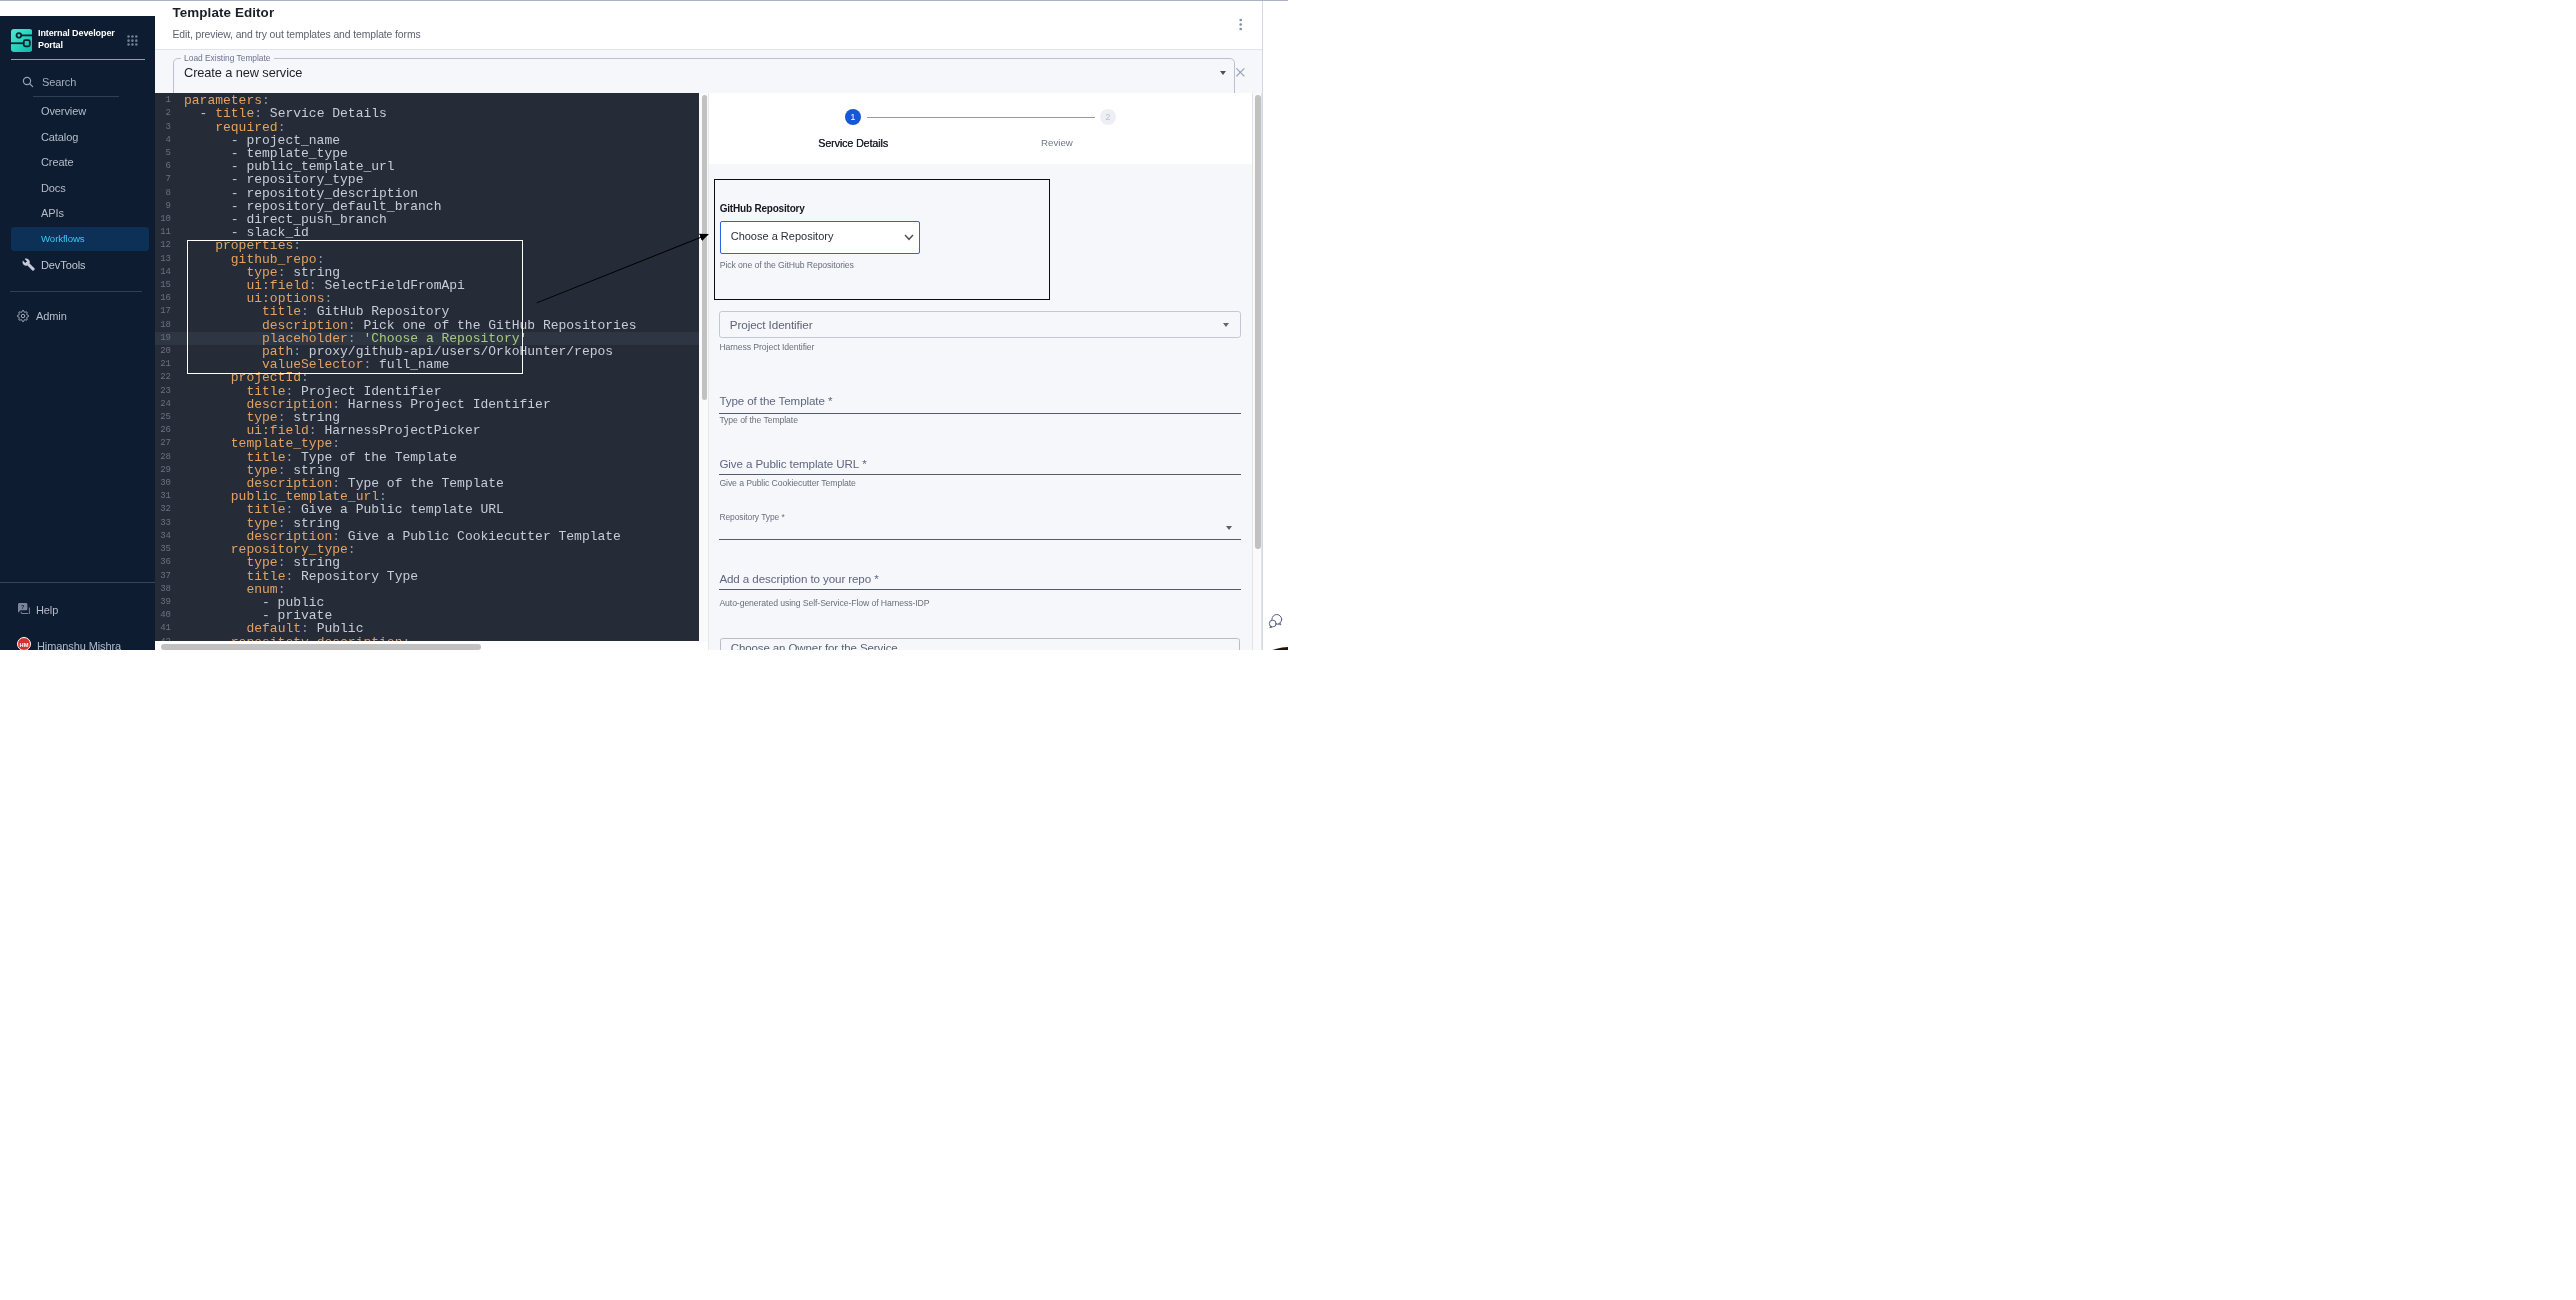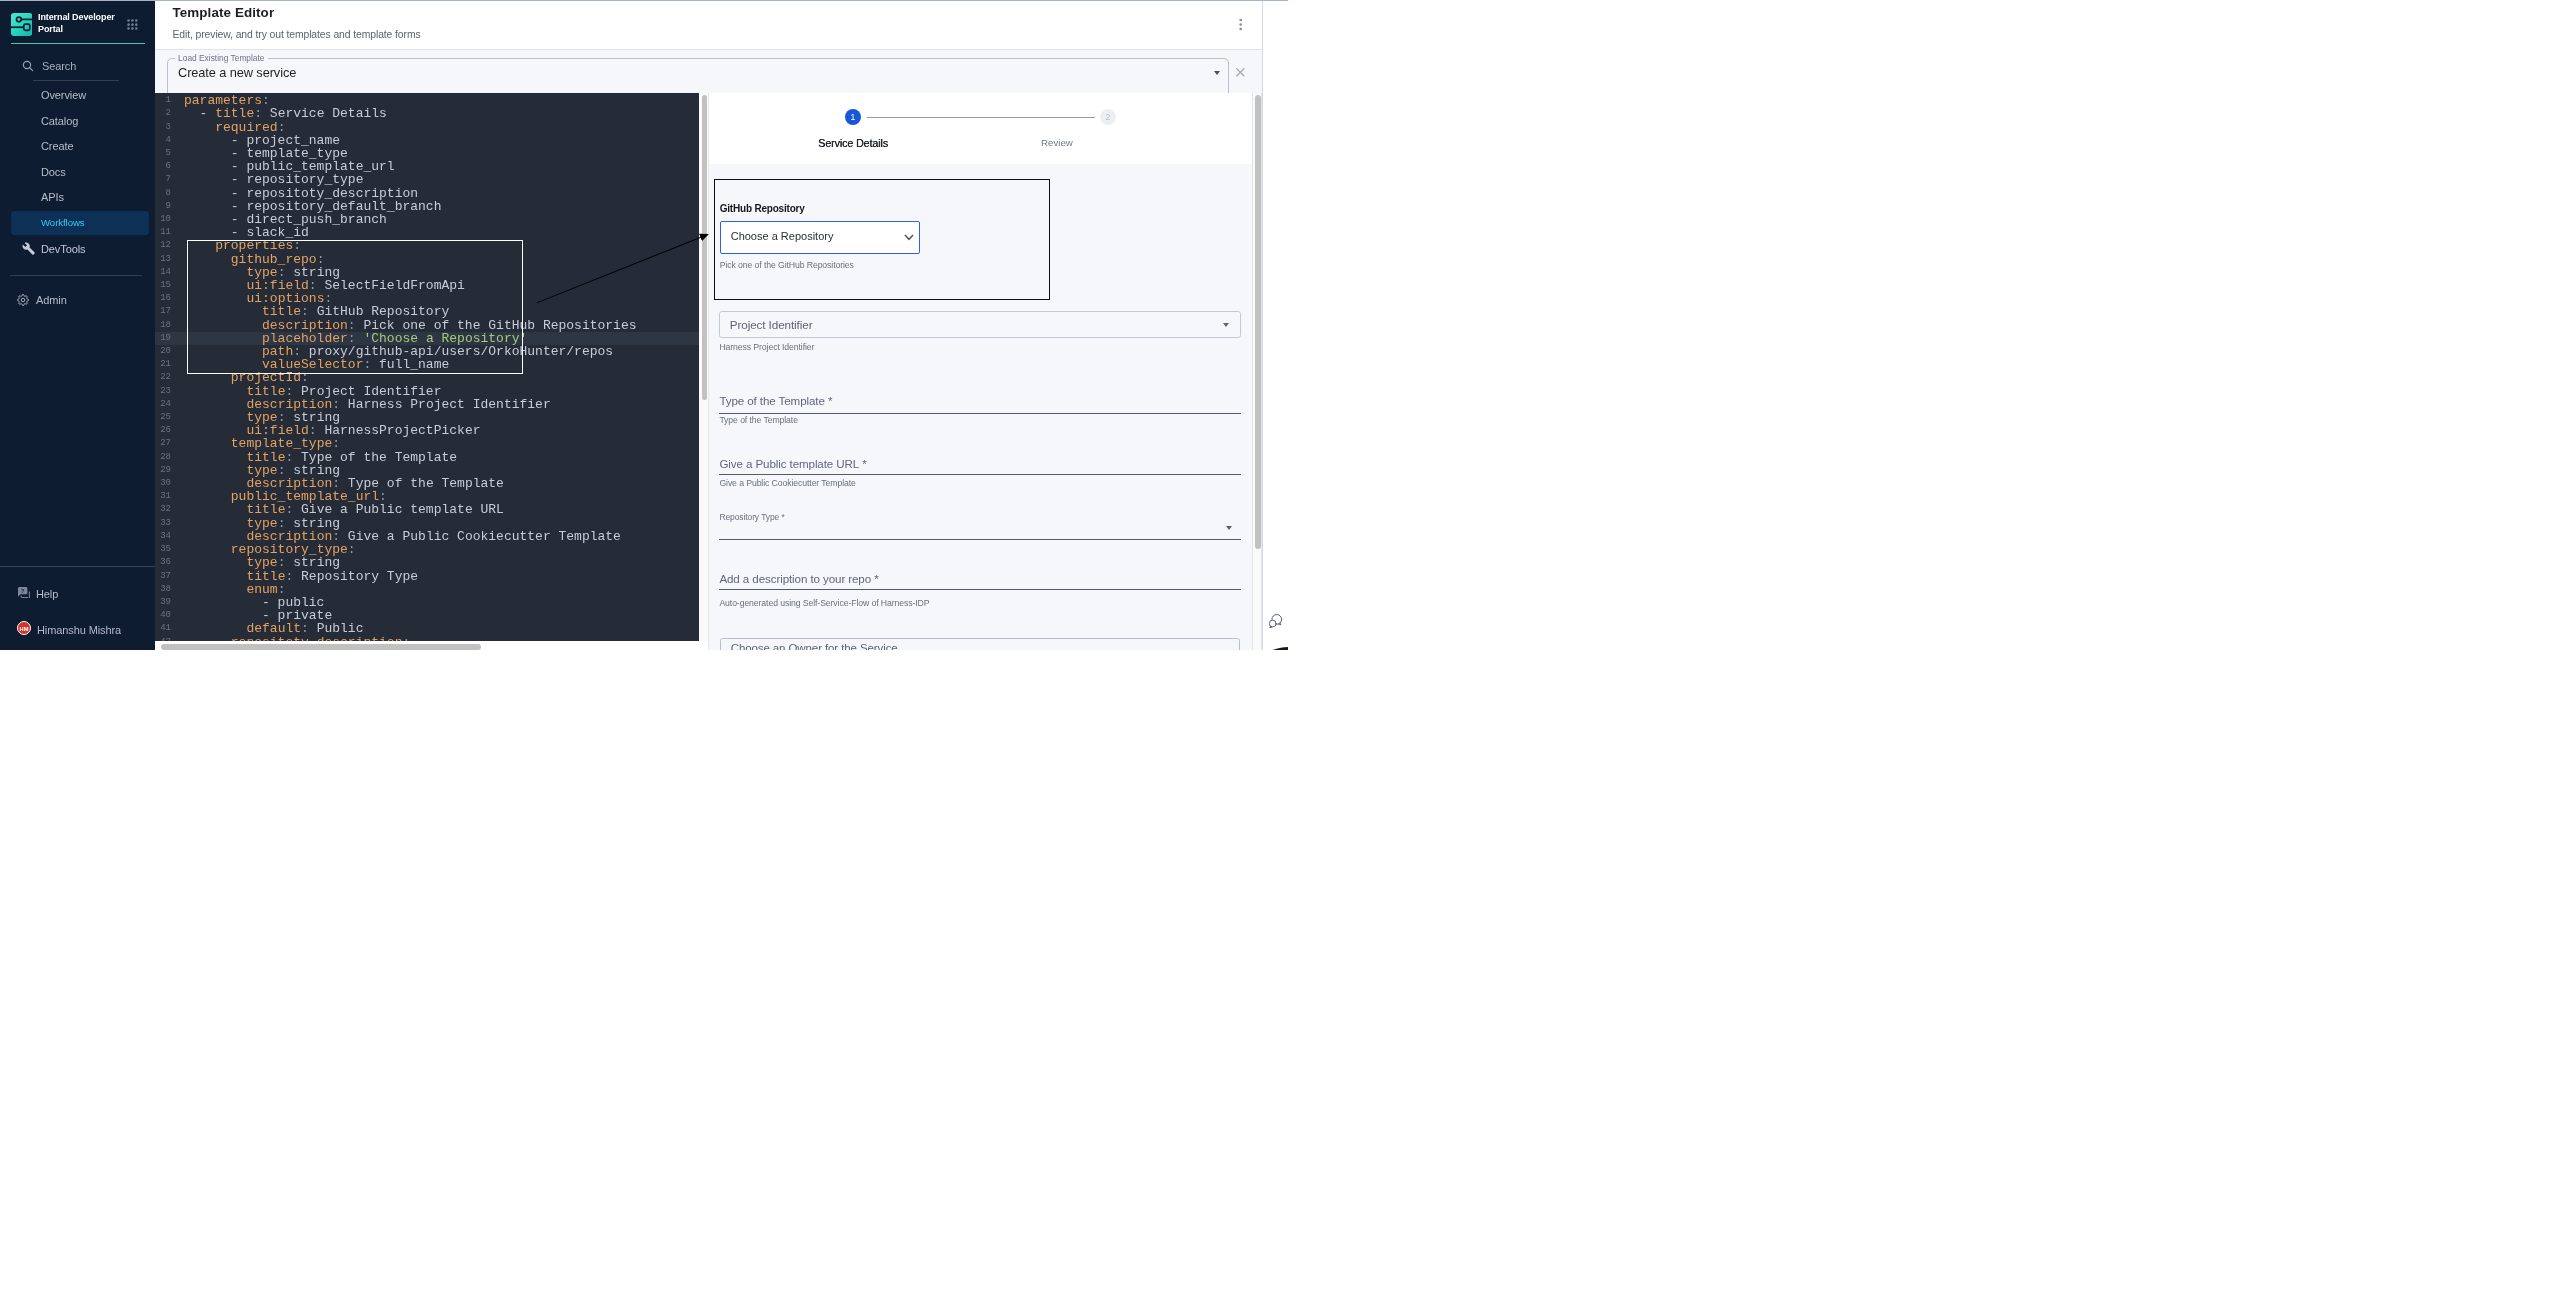--- a/index.html
+++ b/index.html
@@ -2,38 +2,38 @@
 <html style="font-size:10.7px"><head>
 <meta charset="utf-8">
 <style>
 * { margin:0; padding:0; box-sizing:border-box; }
 html,body { width:1288px; height:650px; overflow:hidden; }
 body { font-family:"Liberation Sans", sans-serif; background:#fff; }
 .page { position:relative; width:1288px; height:650px; overflow:hidden; background:#fff; }
 .abs { position:absolute; }
 
 
-.sidebar { position:absolute; left:0; top:0; width:155px; height:650px; background:#0d1c30; }
+.sidebar { position:absolute; left:0; top:16px; width:155px; height:650px; background:#0d1c30; }
 .sb-title { position:absolute; left:38px; top:12.4px; font-size:9px; letter-spacing:-0.1px; font-weight:700; color:#fff; line-height:11.5px; }
 .teal-line { position:absolute; left:10.7px; top:43px; width:134px; height:1.3px; background:#38ccae; }
 .sb-item { position:absolute; font-size:11px; color:#b6bdc9; letter-spacing:-0.1px; }
 .sb-dim { color:#a6aebc; }
 .sb-div { position:absolute; height:0.7px; background:#323e51; }
 .wf-pill { position:absolute; left:11.4px; top:211px; width:138px; height:23.5px; background:#0d3156; border-radius:3.4px; }
 .wf-text { position:absolute; left:41px; top:217px; font-size:9.7px; color:#39c8f3; letter-spacing:-0.1px; }
 .avatar { position:absolute; left:17px; top:621px; width:14px; height:14px; border-radius:50%; background:#d2342b; border:0.7px solid #fff; color:#fff; font-size:5.7px; font-weight:700; text-align:center; line-height:14px; }
 
 
 .hdr { position:absolute; left:155px; top:0; width:1133px; height:49px; background:#fff; }
 .hdr h1 { position:absolute; left:17.5px; top:5.4px; font-size:13.4px; font-weight:700; color:#1a1f26; letter-spacing:0.1px; }
 .hdr .sub { position:absolute; left:17.5px; top:29px; font-size:10.4px; color:#5c636e; letter-spacing:-0.1px; }
 
 
 .loadbar { position:absolute; left:155px; top:49px; width:1133px; height:44px; background:#f6f7fa; border-top:0.7px solid #dfe3ed; }
-.loadsel { position:absolute; left:12px; top:8px; width:1062px; height:44px; border:0.7px solid #b9c0d2; border-radius:5px; }
+.loadsel { position:absolute; left:18px; top:8px; width:1062px; height:44px; border:0.7px solid #b9c0d2; border-radius:5px; }
 .loadsel .lab { position:absolute; left:6.7px; top:-4.7px; font-size:8.4px; color:#6b7390; background:#f6f7fa; padding:0 3.4px; line-height:8.7px; }
 .loadsel .val { position:absolute; left:10px; top:6px; font-size:12.8px; color:#1d2127; letter-spacing:-0.1px; }
 .caret { width:0; height:0; border-left:3.7px solid transparent; border-right:3.7px solid transparent; border-top:4px solid #4a505c; }
 
 
 .editor { position:absolute; left:155px; top:93px; width:544px; height:548px; background:#262c37; overflow:hidden; }
 .hl-line { position:absolute; left:0; top:239px; width:544px; height:13.2px; background:#2e3543; }
 pre.gut { position:absolute; left:0; top:1.2px; width:16px; text-align:right; font-family:"Liberation Mono", monospace; font-size:9px; line-height:13.2px; color:#68727f; }
 pre.code { position:absolute; left:29px; top:1.2px; font-family:"Liberation Mono", monospace; font-size:13px; line-height:13.2px; color:#c6cdd8; }
 pre.code .k { color:#e2a263; }

